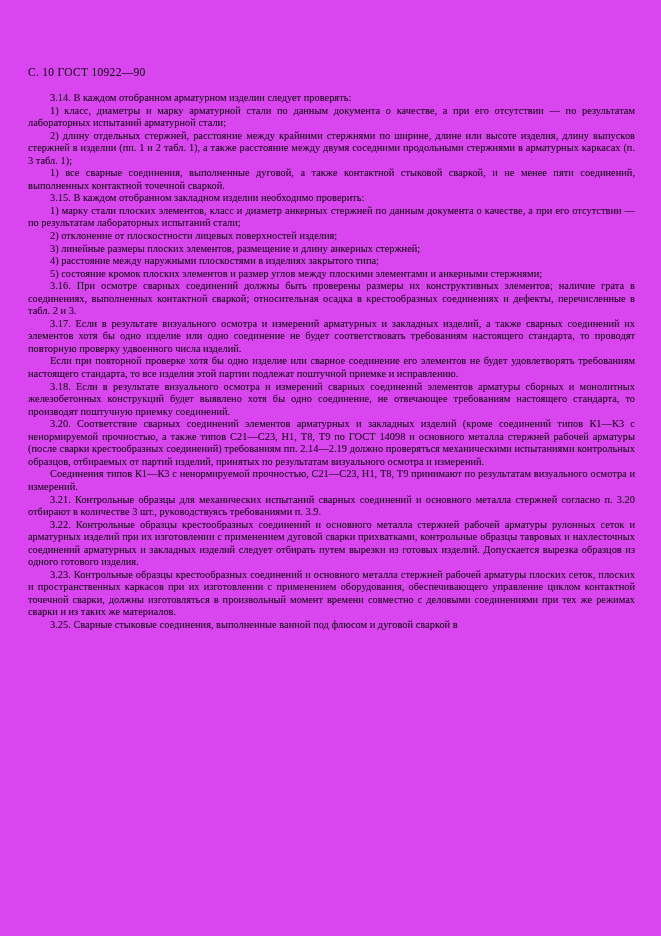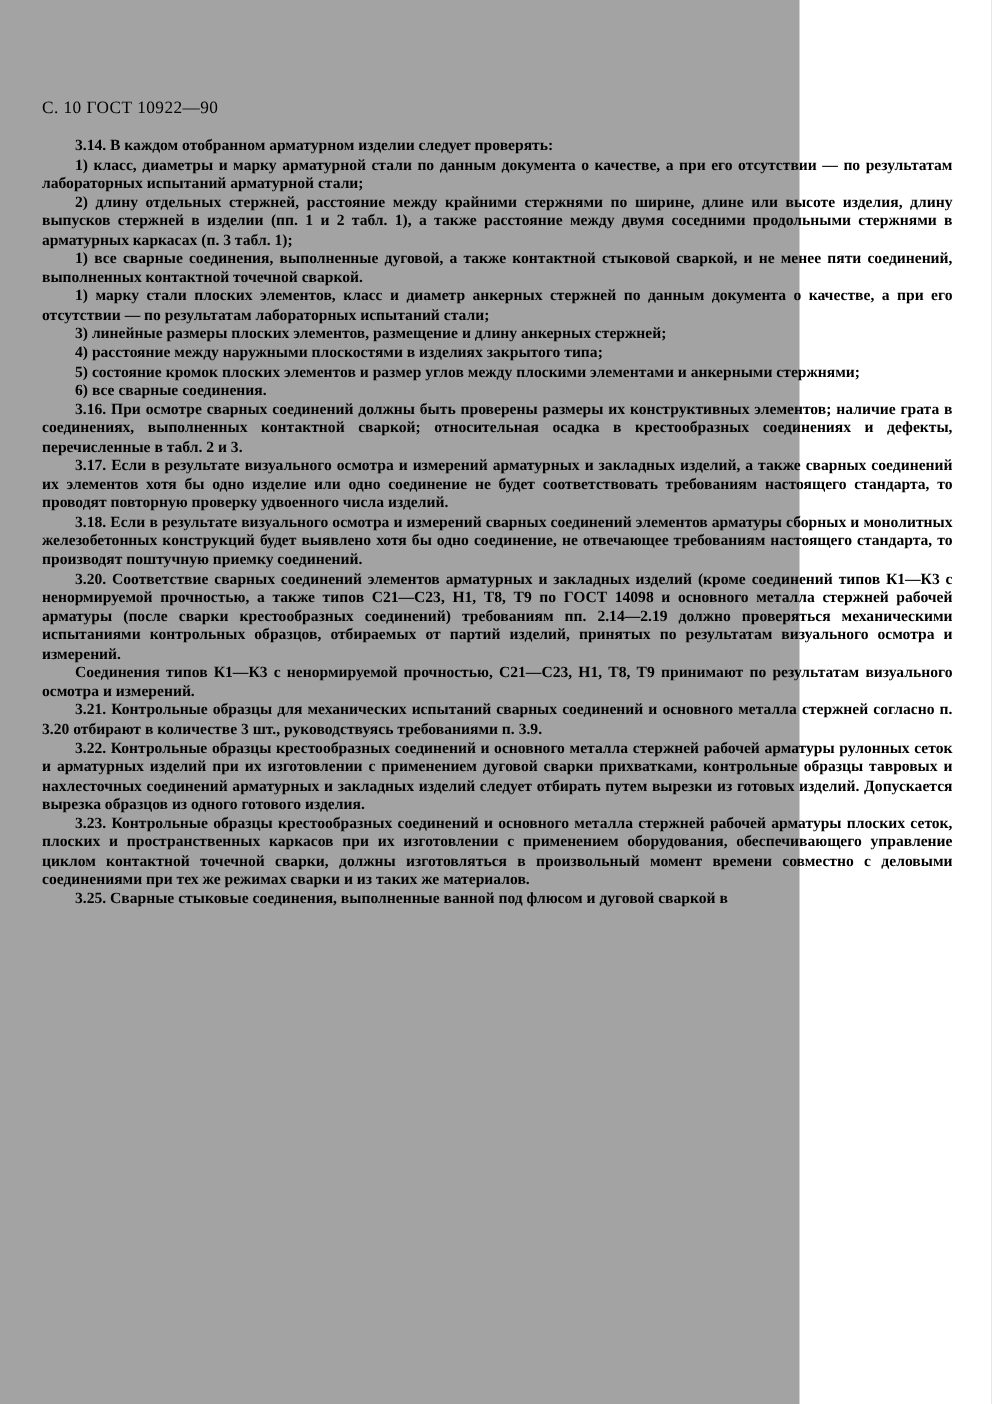--- a/index.html
+++ b/index.html
@@ -2,23 +2,23 @@
 <html><head>
 <meta charset="utf-8">
 <style>
   html, body {
     margin: 0;
     padding: 0;
     background: #ffffff;
   }
   .page {
     position: relative;
-    width: 533px;
+    width: 661px;
     height: 936px;
-    background: #a3a3a3;
+    background: #d946ef;
     font-family: "Liberation Serif", serif;
     color: #000000;
     box-sizing: border-box;
   }
   .header {
     position: absolute;
     top: 66px;
     left: 28px;
     font-size: 11.5px;
     letter-spacing: 0.3px;
@@ -31,42 +31,43 @@
     width: 607px;
     font-size: 10.4px;
     line-height: 12.55px;
     text-align: justify;
     text-justify: inter-word;
   }
   .para {
     margin: 0;
     text-indent: 22px;
     text-align: justify;
-    font-weight: bold;
   }
 </style>
 </head>
 <body>
 
 <div class="page">
 
   <div class="header">С. 10 ГОСТ 10922—90</div>
 
   <div class="body-text">
     <p class="para">3.14. В каждом отобранном арматурном изделии следует проверять:</p>
     <p class="para">1) класс, диаметры и марку арматурной стали по данным документа о качестве, а при его отсутствии — по результатам лабораторных испытаний арматурной стали;</p>
     <p class="para">2) длину отдельных стержней, расстояние между крайними стержнями по ширине, длине или высоте изделия, длину выпусков стержней в изделии (пп. 1 и 2 табл. 1), а также расстояние между двумя соседними продольными стержнями в арматурных каркасах (п. 3 табл. 1);</p>
     <p class="para">1) все сварные соединения, выполненные дуговой, а также контактной стыковой сваркой, и не менее пяти соединений, выполненных контактной точечной сваркой.</p>
+    <p class="para">3.15. В каждом отобранном закладном изделии необходимо проверить:</p>
     <p class="para">1) марку стали плоских элементов, класс и диаметр анкерных стержней по данным документа о качестве, а при его отсутствии — по результатам лабораторных испытаний стали;</p>
+    <p class="para">2) отклонение от плоскостности лицевых поверхностей изделия;</p>
     <p class="para">3) линейные размеры плоских элементов, размещение и длину анкерных стержней;</p>
     <p class="para">4) расстояние между наружными плоскостями в изделиях закрытого типа;</p>
     <p class="para">5) состояние кромок плоских элементов и размер углов между плоскими элементами и анкерными стержнями;</p>
-    <p class="para">6) все сварные соединения.</p>
     <p class="para">3.16. При осмотре сварных соединений должны быть проверены размеры их конструктивных элементов; наличие грата в соединениях, выполненных контактной сваркой; относительная осадка в крестообразных соединениях и дефекты, перечисленные в табл. 2 и 3.</p>
     <p class="para">3.17. Если в результате визуального осмотра и измерений арматурных и закладных изделий, а также сварных соединений их элементов хотя бы одно изделие или одно соединение не будет соответствовать требованиям настоящего стандарта, то проводят повторную проверку удвоенного числа изделий.</p>
+    <p class="para">Если при повторной проверке хотя бы одно изделие или сварное соединение его элементов не будет удовлетворять требованиям настоящего стандарта, то все изделия этой партии подлежат поштучной приемке и исправлению.</p>
     <p class="para">3.18. Если в результате визуального осмотра и измерений сварных соединений элементов арматуры сборных и монолитных железобетонных конструкций будет выявлено хотя бы одно соединение, не отвечающее требованиям настоящего стандарта, то производят поштучную приемку соединений.</p>
     <p class="para">3.20. Соответствие сварных соединений элементов арматурных и закладных изделий (кроме соединений типов К1—К3 с ненормируемой прочностью, а также типов С21—С23, Н1, Т8, Т9 по ГОСТ 14098 и основного металла стержней рабочей арматуры (после сварки крестообразных соединений) требованиям пп. 2.14—2.19 должно проверяться механическими испытаниями контрольных образцов, отбираемых от партий изделий, принятых по результатам визуального осмотра и измерений.</p>
     <p class="para">Соединения типов К1—К3 с ненормируемой прочностью, С21—С23, Н1, Т8, Т9 принимают по результатам визуального осмотра и измерений.</p>
     <p class="para">3.21. Контрольные образцы для механических испытаний сварных соединений и основного металла стержней согласно п. 3.20 отбирают в количестве 3 шт., руководствуясь требованиями п. 3.9.</p>
     <p class="para">3.22. Контрольные образцы крестообразных соединений и основного металла стержней рабочей арматуры рулонных сеток и арматурных изделий при их изготовлении с применением дуговой сварки прихватками, контрольные образцы тавровых и нахлесточных соединений арматурных и закладных изделий следует отбирать путем вырезки из готовых изделий. Допускается вырезка образцов из одного готового изделия.</p>
     <p class="para">3.23. Контрольные образцы крестообразных соединений и основного металла стержней рабочей арматуры плоских сеток, плоских и пространственных каркасов при их изготовлении с применением оборудования, обеспечивающего управление циклом контактной точечной сварки, должны изготовляться в произвольный момент времени совместно с деловыми соединениями при тех же режимах сварки и из таких же материалов.</p>
     <p class="para">3.25. Сварные стыковые соединения, выполненные ванной под флюсом и дуговой сваркой в</p>
   </div>
 
 </div>

